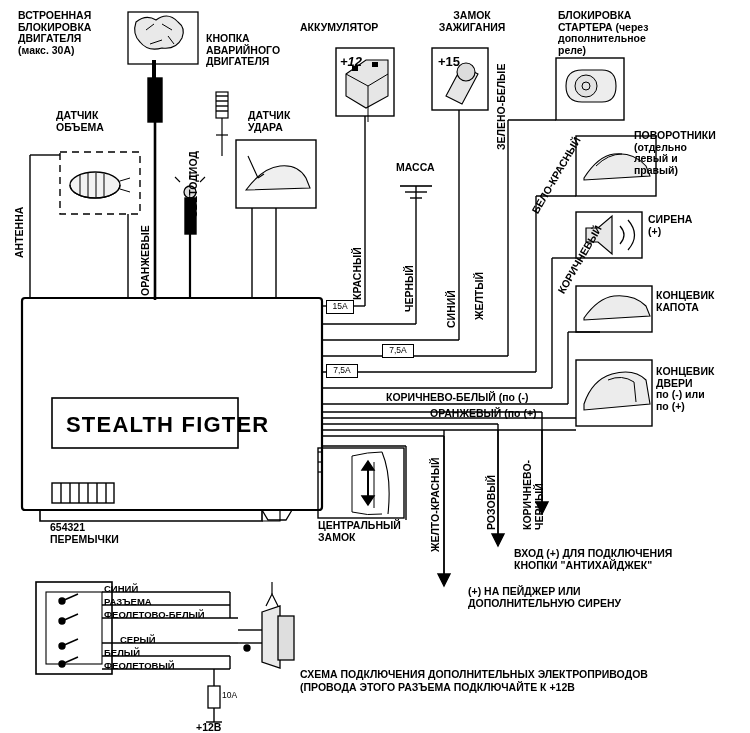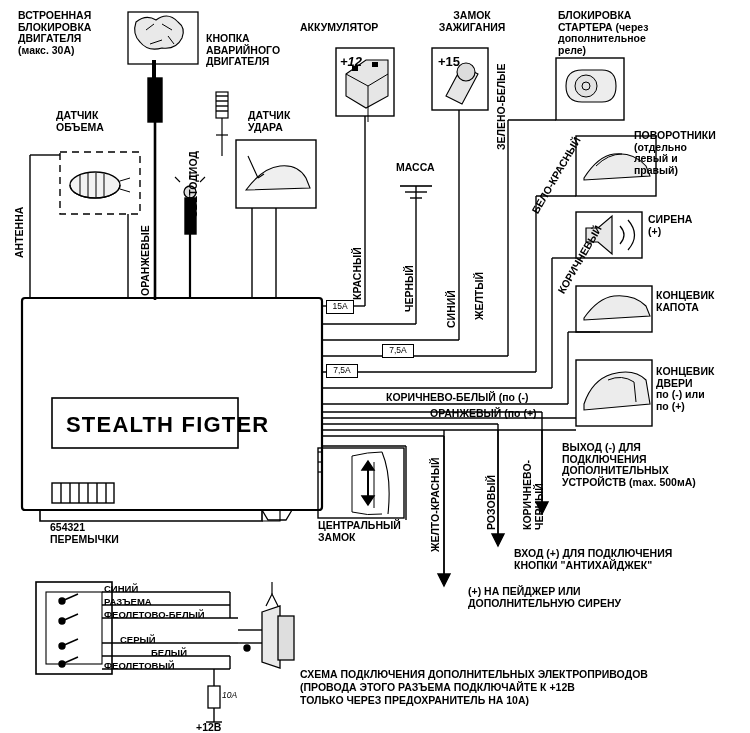--- a/index.html
+++ b/index.html
@@ -293,62 +293,55 @@
   </div>
 
   <div class="lbl" style="left:318px;top:520px;width:92px;">
     <span>ЦЕНТРАЛЬНЫЙ</span><br>
     <span>ЗАМОК</span>
   </div>
 
   <div class="fuse" style="left:326px;top:300px;width:26px;height:12px;">15А</div>
   <div class="fuse" style="left:382px;top:344px;width:30px;height:12px;">7,5А</div>
   <div class="fuse" style="left:326px;top:364px;width:30px;height:12px;">7,5А</div>
-  <div class="fuse" style="left:222px;top:690px;width:24px;height:12px;border:none;text-align:left;font-style:italic;">10A</div>
+  <div class="fuse" style="left:222px;top:690px;width:24px;height:12px;border:none;text-align:left;">10A</div>
 
   <div class="lbl vert" style="left:140px;top:196px;height:100px;">ОРАНЖЕВЫЕ</div>
   <div class="lbl vert" style="left:352px;top:216px;height:84px;">КРАСНЫЙ</div>
   <div class="lbl vert" style="left:404px;top:228px;height:84px;">ЧЕРНЫЙ</div>
   <div class="lbl vert" style="left:446px;top:256px;height:72px;">СИНИЙ</div>
   <div class="lbl vert" style="left:474px;top:244px;height:76px;">ЖЕЛТЫЙ</div>
   <div class="lbl" style="left:496px;top:150px;height:110px;transform:rotate(-90deg);transform-origin:left top;width:110px;">ЗЕЛЕНО-БЕЛЫЕ</div>
   <div class="lbl" style="left:530px;top:210px;transform:rotate(-60deg);transform-origin:left top;white-space:nowrap;">БЕЛО-КРАСНЫЙ</div>
   <div class="lbl" style="left:556px;top:290px;transform:rotate(-60deg);transform-origin:left top;white-space:nowrap;">КОРИЧНЕВЫЙ</div>
 
   <div class="lbl" style="left:386px;top:392px;">КОРИЧНЕВО-БЕЛЫЙ (по (-)</div>
   <div class="lbl" style="left:430px;top:408px;">ОРАНЖЕВЫЙ (по (+)</div>
 
   <div class="lbl vert" style="left:430px;top:444px;height:108px;">ЖЕЛТО-КРАСНЫЙ</div>
   <div class="lbl vert" style="left:486px;top:448px;height:82px;">РОЗОВЫЙ</div>
   <div class="lbl vert" style="left:522px;top:444px;height:86px;">КОРИЧНЕВО-</div>
   <div class="lbl vert" style="left:534px;top:444px;height:86px;">ЧЕРНЫЙ</div>
 
-  <div class="lbl" style="left:562px;top:442px;width:186px;">
-    <span>ВЫХОД (-) ДЛЯ</span><br>
-    <span>ПОДКЛЮЧЕНИЯ</span><br>
-    <span>ДОПОЛНИТЕЛЬНЫХ</span><br>
-    <span>УСТРОЙСТВ (max. 500мА)</span>
-  </div>
   <div class="lbl" style="left:514px;top:548px;width:232px;">
     <span>ВХОД (+) ДЛЯ ПОДКЛЮЧЕНИЯ</span><br>
     <span>КНОПКИ "АНТИХАЙДЖЕК"</span>
   </div>
   <div class="lbl" style="left:468px;top:586px;width:250px;">
     <span>(+) НА ПЕЙДЖЕР ИЛИ</span><br>
     <span>ДОПОЛНИТЕЛЬНУЮ СИРЕНУ</span>
   </div>
 
   <div class="lbl sm" style="left:104px;top:583px;">СИНИЙ</div>
   <div class="lbl sm" style="left:104px;top:596px;">РАЗЪЕМА</div>
   <div class="lbl sm" style="left:104px;top:609px;">ФЕОЛЕТОВО-БЕЛЫЙ</div>
   <div class="lbl sm" style="left:120px;top:634px;">СЕРЫЙ</div>
-  <div class="lbl sm" style="left:104px;top:647px;padding-left:47px;">БЕЛЫЙ</div>
+  <div class="lbl sm" style="left:104px;top:647px;">БЕЛЫЙ</div>
   <div class="lbl sm" style="left:104px;top:660px;">ФЕОЛЕТОВЫЙ</div>
 
   <div class="lbl" style="left:196px;top:722px;">+12В</div>
 
   <div class="lbl" style="left:300px;top:668px;width:448px;line-height:13px;">
     <span>СХЕМА ПОДКЛЮЧЕНИЯ ДОПОЛНИТЕЛЬНЫХ ЭЛЕКТРОПРИВОДОВ</span><br>
     <span>(ПРОВОДА ЭТОГО РАЗЪЕМА ПОДКЛЮЧАЙТЕ К +12В</span><br>
-    <span>ТОЛЬКО ЧЕРЕЗ ПРЕДОХРАНИТЕЛЬ НА 10А)</span>
   </div>
 
 </div>
 
 </body></html>

